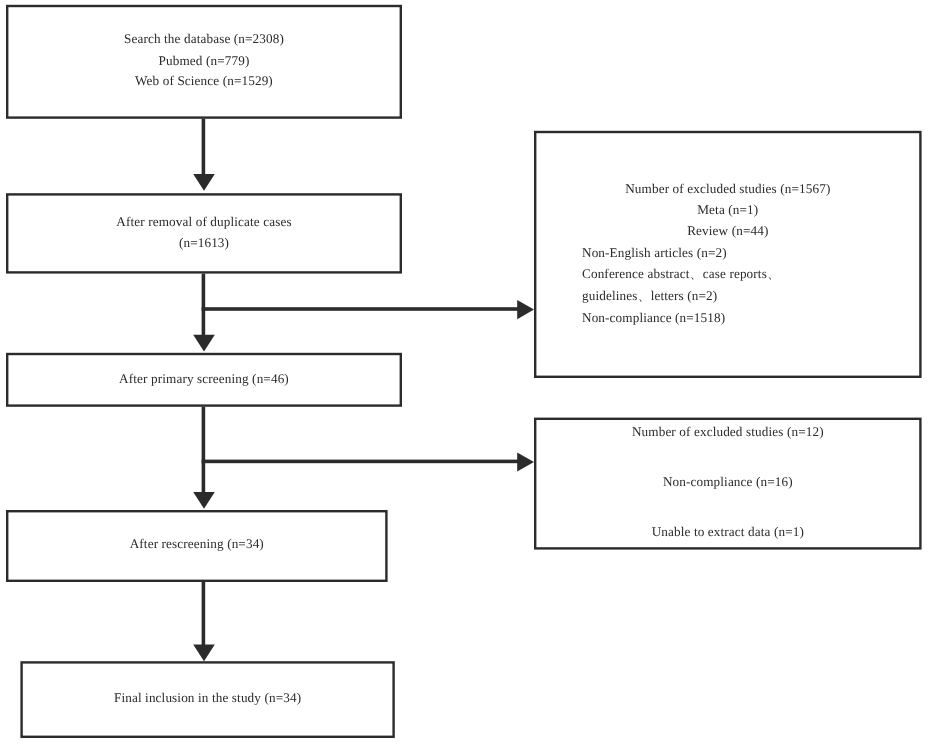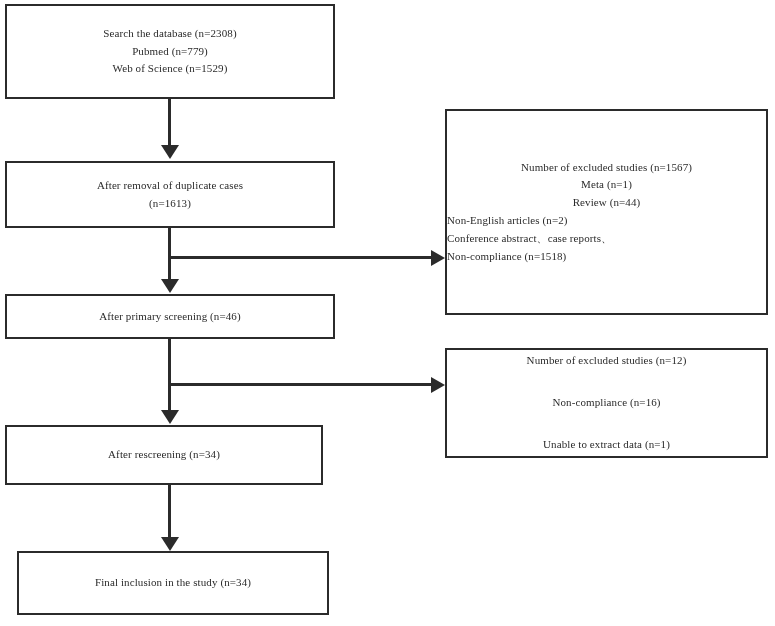--- a/index.html
+++ b/index.html
@@ -48,20 +48,21 @@
     display: flex;
     flex-direction: column;
   }
   .node.left-align .line.ctr {
     text-align: center;
     align-self: center;
   }
   .node.left-align .line.lft {
     text-align: center;
     align-self: flex-start;
+    margin-left: 38px;
   }
 
   
   .vline {
     position: absolute;
     width: 3px;
     background: #2b2b2b;
   }
   .hline {
     position: absolute;
@@ -129,20 +130,21 @@
     <span class="line">Final inclusion in the study (n=34)</span>
   </div>
 
   <div class="node left-align" style="left:445px; top:109px; width:323px; height:206px;">
     <div class="inner">
       <span class="line ctr">Number of excluded studies (n=1567)</span>
       <span class="line ctr">Meta (n=1)</span>
       <span class="line ctr">Review (n=44)</span>
       <span class="line lft">Non-English articles (n=2)</span>
       <span class="line lft">Conference abstract、case reports、</span>
+      <span class="line lft">guidelines、letters (n=2)</span>
       <span class="line lft">Non-compliance (n=1518)</span>
     </div>
   </div>
 
   <div class="node" style="left:445px; top:348px; width:323px; height:110px;gap:24px;">
     <span class="line">Number of excluded studies (n=12)</span>
     <span class="line">Non-compliance (n=16)</span>
     <span class="line">Unable to extract data (n=1)</span>
   </div>
 

